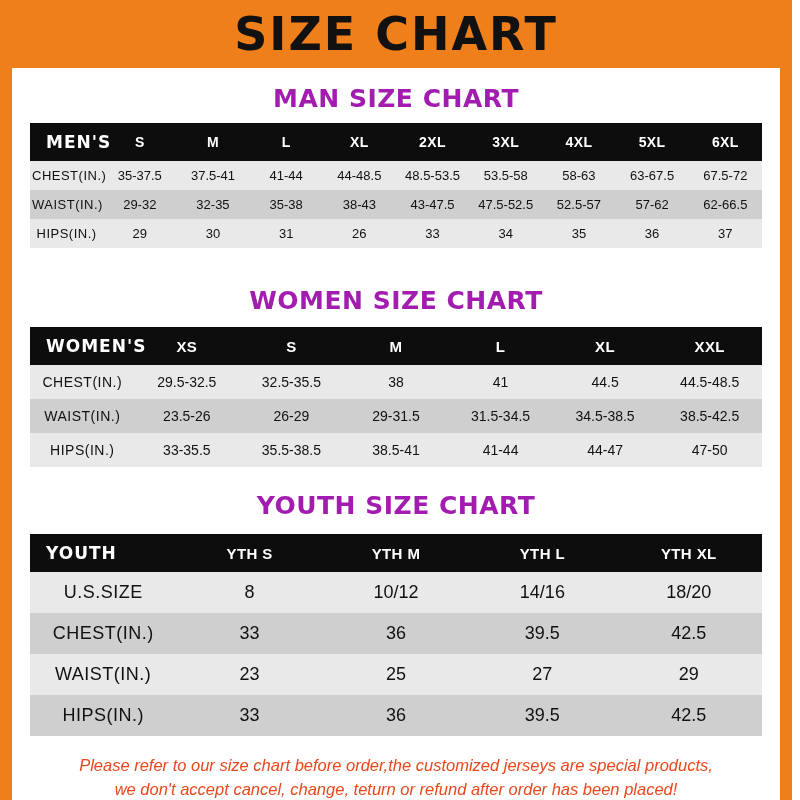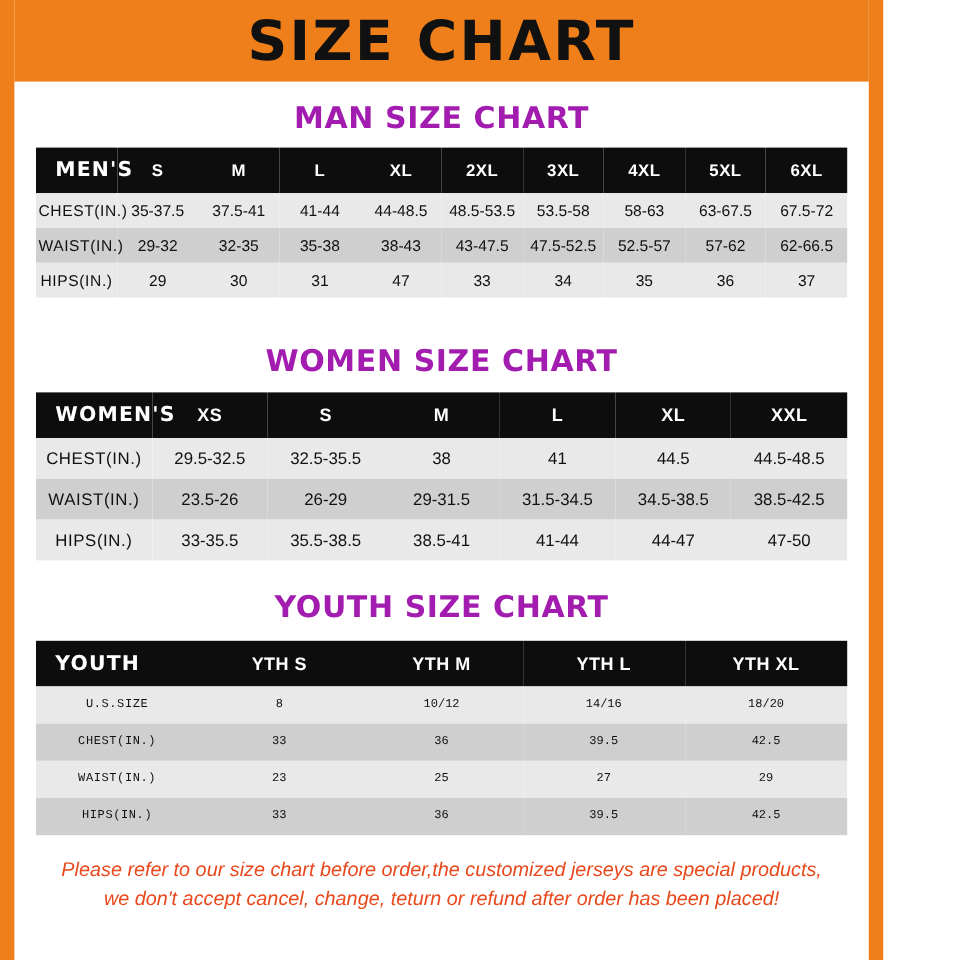--- a/index.html
+++ b/index.html
@@ -8,21 +8,21 @@
   }
   body {
     width: 800px;
     height: 800px;
     background: #ffffff;
     font-family: "Liberation Sans", sans-serif;
     overflow: hidden;
   }
   .page {
     position: relative;
-    width: 736px;
+    width: 792px;
     height: 800px;
     box-sizing: border-box;
     border-left: 12px solid #ef7f1a;
     border-right: 12px solid #ef7f1a;
     background: #ffffff;
   }
   .header-band {
     height: 68px;
     background: #ef7f1a;
     display: flex;
@@ -93,21 +93,21 @@
   table.size-table tbody tr.row-light { background: #e9e9e9; }
   table.size-table tbody tr.row-dark { background: #cfcfcf; }
 
   
   #women-table thead th { font-size: 15px; text-align: center; }
   #women-table thead th.first-col { font-size: 17px; }
   #women-table tbody td { font-size: 14px; padding: 9px 2px; }
 
   #youth-table thead th { font-size: 15px; }
   #youth-table thead th.first-col { font-size: 17px; }
-  #youth-table tbody td { font-size: 10px; padding: 10px 2px; font-family: Liberation Mono, monospace; }
+  #youth-table tbody td { font-size: 18px; padding: 10px 2px; }
 
   .footer-note {
     margin-top: 18px;
     text-align: center;
     color: #e8481c;
     font-family: "Liberation Sans", sans-serif;
     font-size: 16.5px;
     line-height: 1.45;
     padding: 0 6px;
   }
@@ -163,21 +163,21 @@
           <td>47.5-52.5</td>
           <td>52.5-57</td>
           <td>57-62</td>
           <td>62-66.5</td>
         </tr>
         <tr class="row-light">
           <td class="first-col">HIPS(IN.)</td>
           <td>29</td>
           <td>30</td>
           <td>31</td>
-          <td>47</td>
+          <td>26</td>
           <td>33</td>
           <td>34</td>
           <td>35</td>
           <td>36</td>
           <td>37</td>
         </tr>
       </tbody>
     </table>
 
     <div class="section-title t2">WOMEN SIZE CHART</div>

